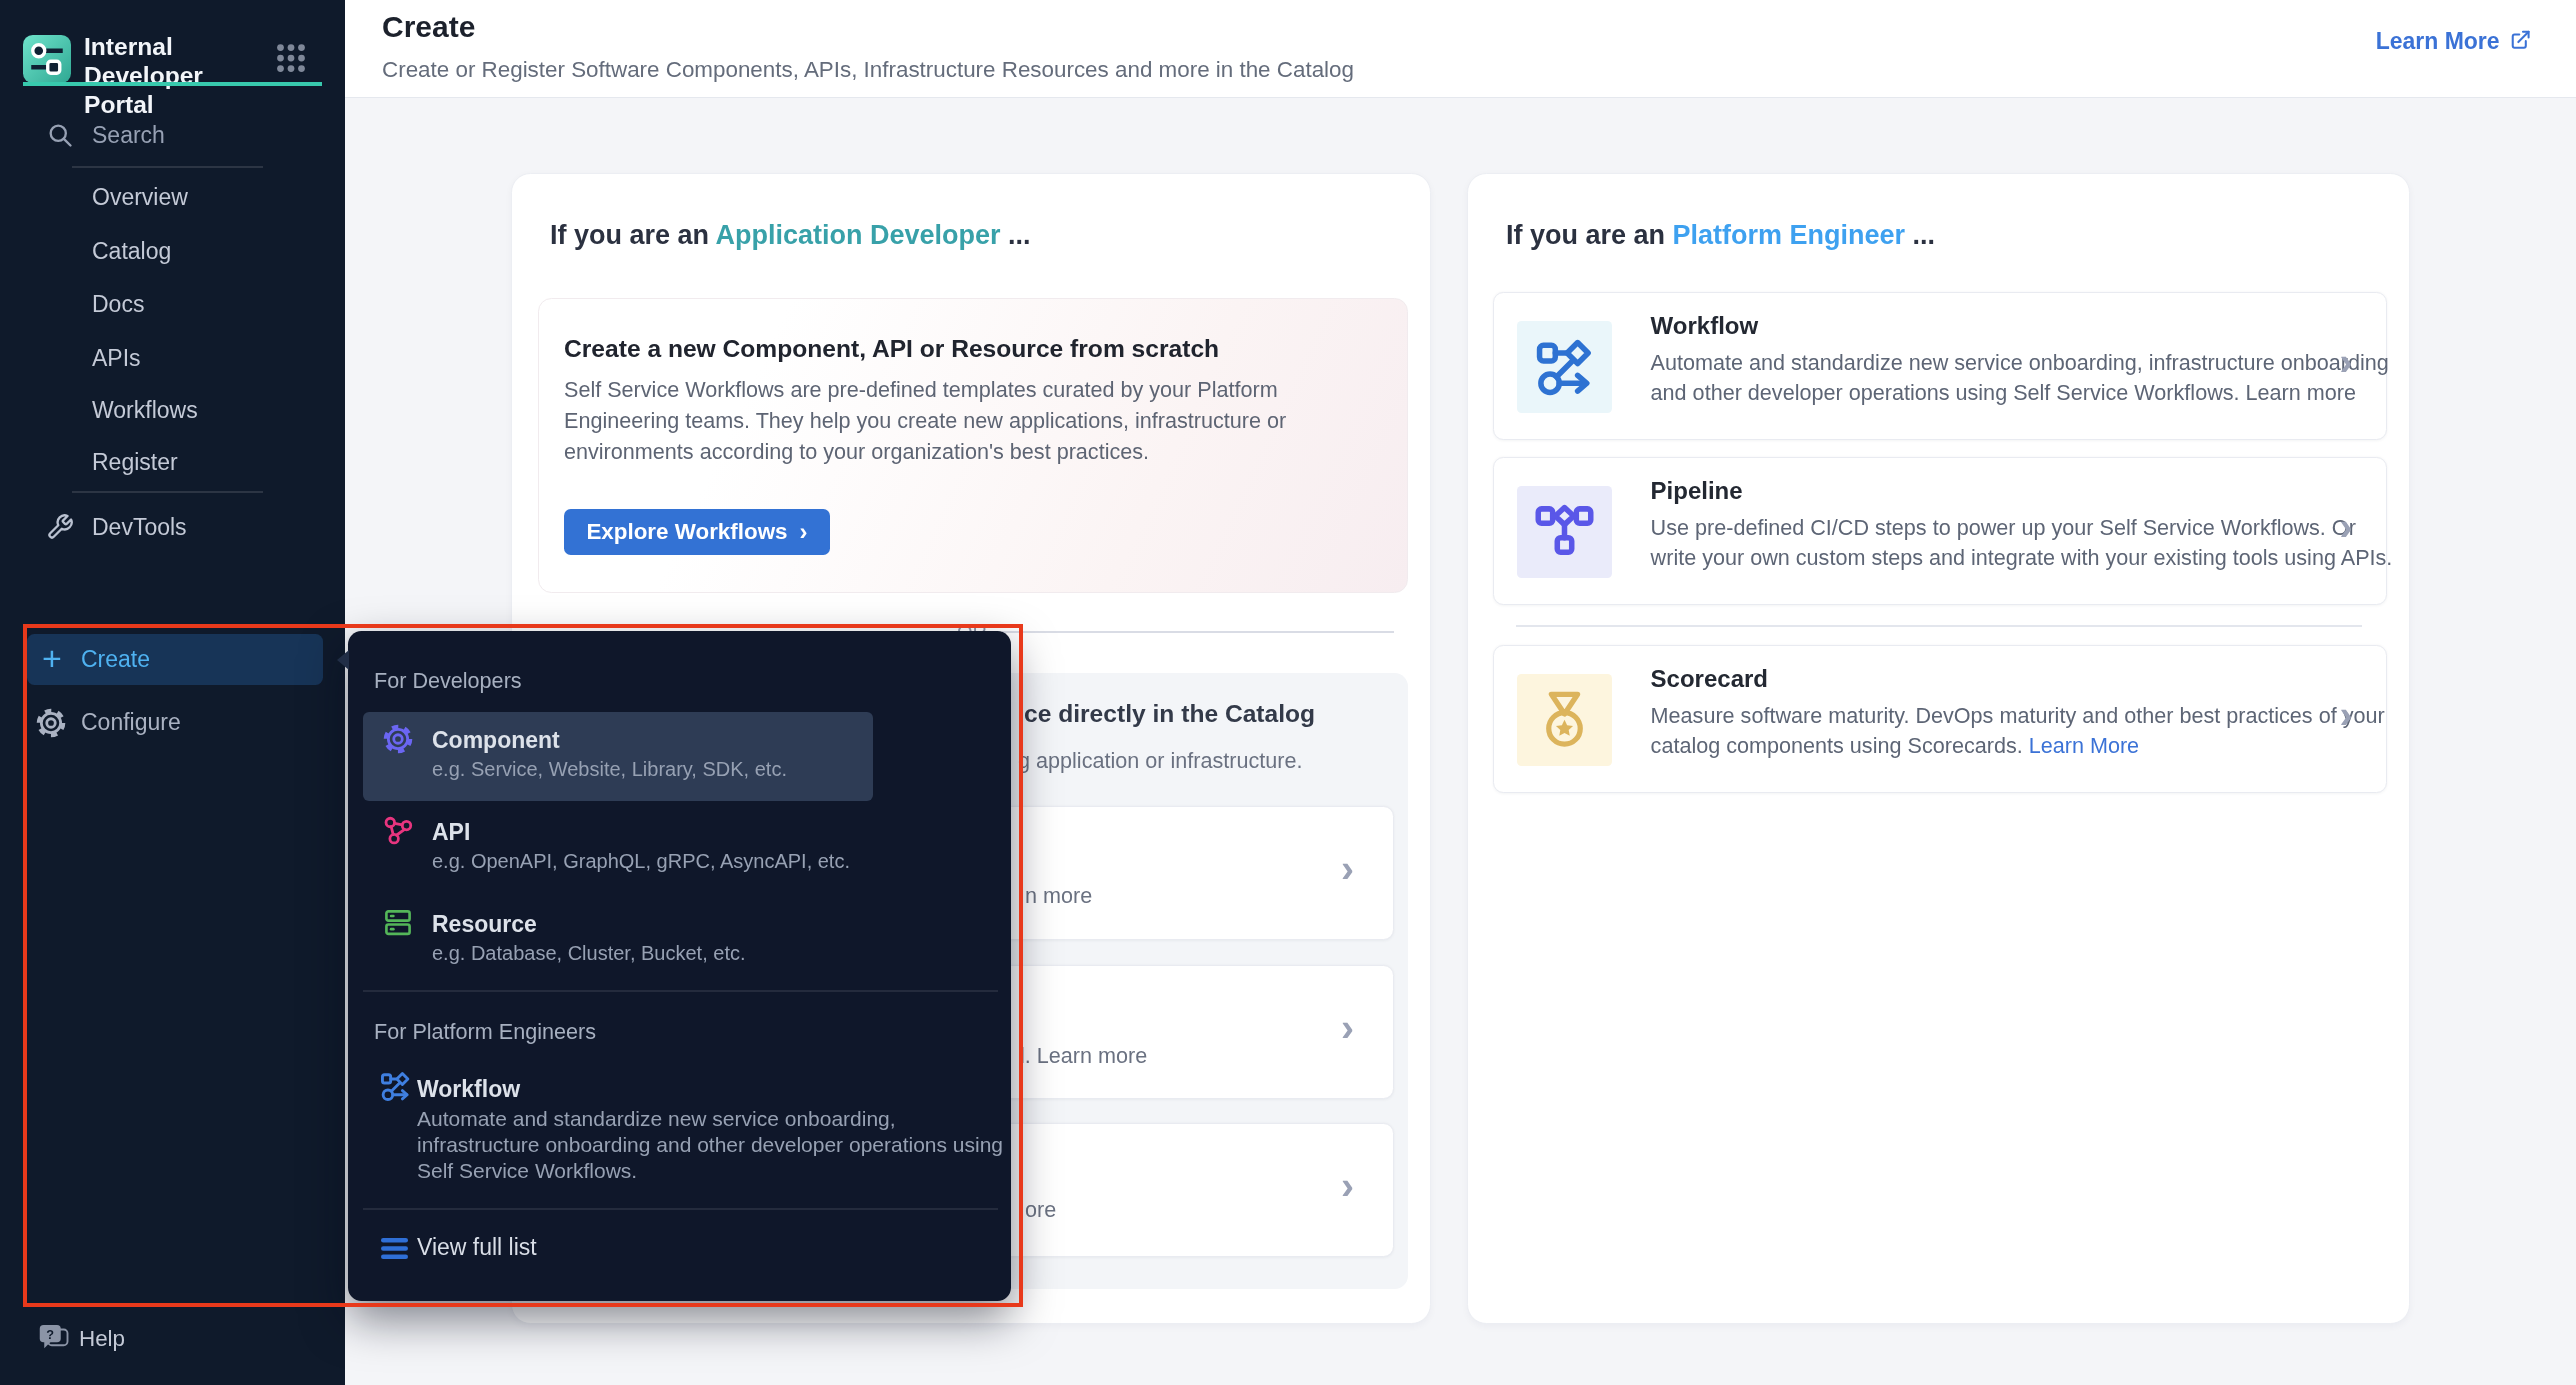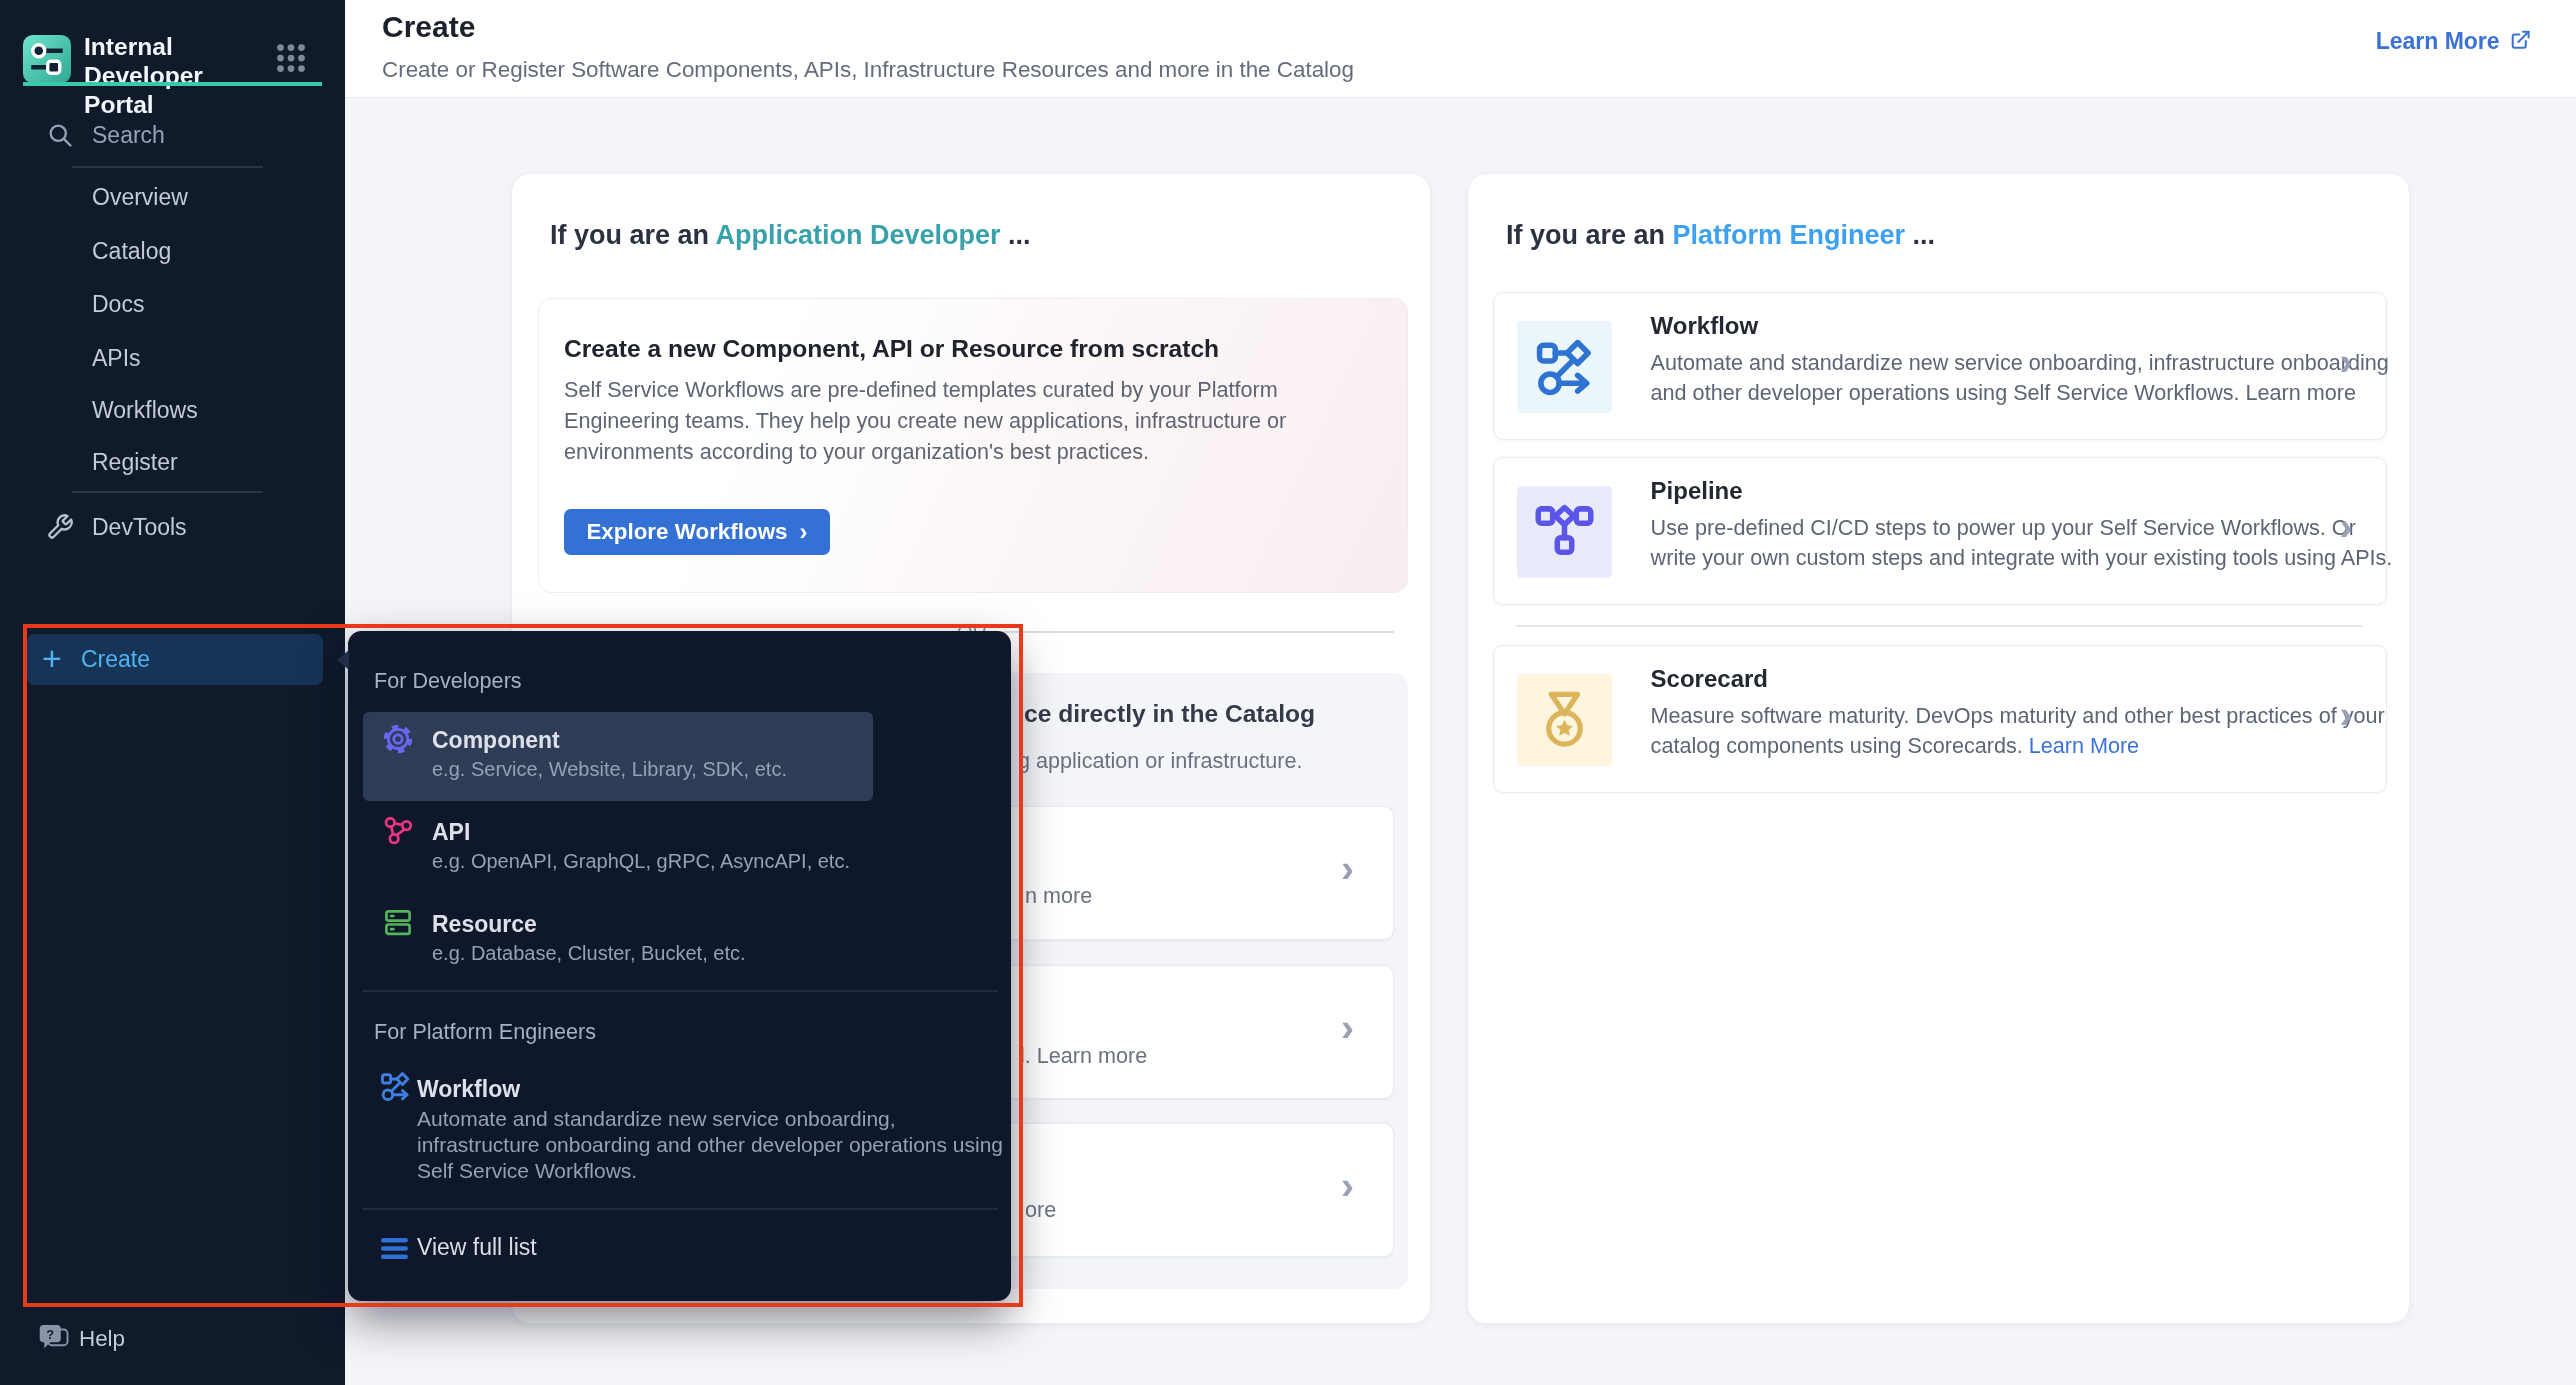--- a/index.html
+++ b/index.html
@@ -175,20 +175,30 @@
           <path d="M14.7 6.3a1 1 0 0 0 0 1.4l1.6 1.6a1 1 0 0 0 1.4 0l3.77-3.77a6 6 0 0 1-7.94 7.94l-6.91 6.91a2.12 2.12 0 0 1-3-3l6.91-6.91a6 6 0 0 1 7.94-7.94l-3.76 3.76z"></path>
         </svg>
       </span>
       <span class="lbl">DevTools</span>
     </div>
 
     <div class="create-row">
       <span class="plus">+</span>
       <span class="lbl">Create</span>
     </div>
+    <div class="configure-row">
+      <span class="ic">
+        <svg width="34" height="34" viewBox="0 0 44 44" fill="none" stroke="#aab2c2">
+          <circle cx="22" cy="22" r="15" stroke-width="7" stroke-dasharray="7.8 7.9"></circle>
+          <circle cx="22" cy="22" r="12.5" stroke-width="3.6"></circle>
+          <circle cx="22" cy="22" r="5.5" stroke-width="3.6"></circle>
+        </svg>
+      </span>
+      <span class="lbl">Configure</span>
+    </div>
 
     <div class="help-row">
       <span class="ic">
         <svg width="36" height="33" viewBox="0 0 48 44">
           <rect x="16" y="10" width="26" height="21" rx="5" fill="none" stroke="#8b94a6" stroke-width="2.5"></rect>
           <rect x="5" y="4" width="28" height="23" rx="5" fill="#8b94a6"></rect>
           <polygon points="11,26 11,35 20,26" fill="#8b94a6"></polygon>
           <text x="19" y="22" font-size="17" font-weight="bold" fill="#0f1a2b" text-anchor="middle">?</text>
         </svg>
       </span>

